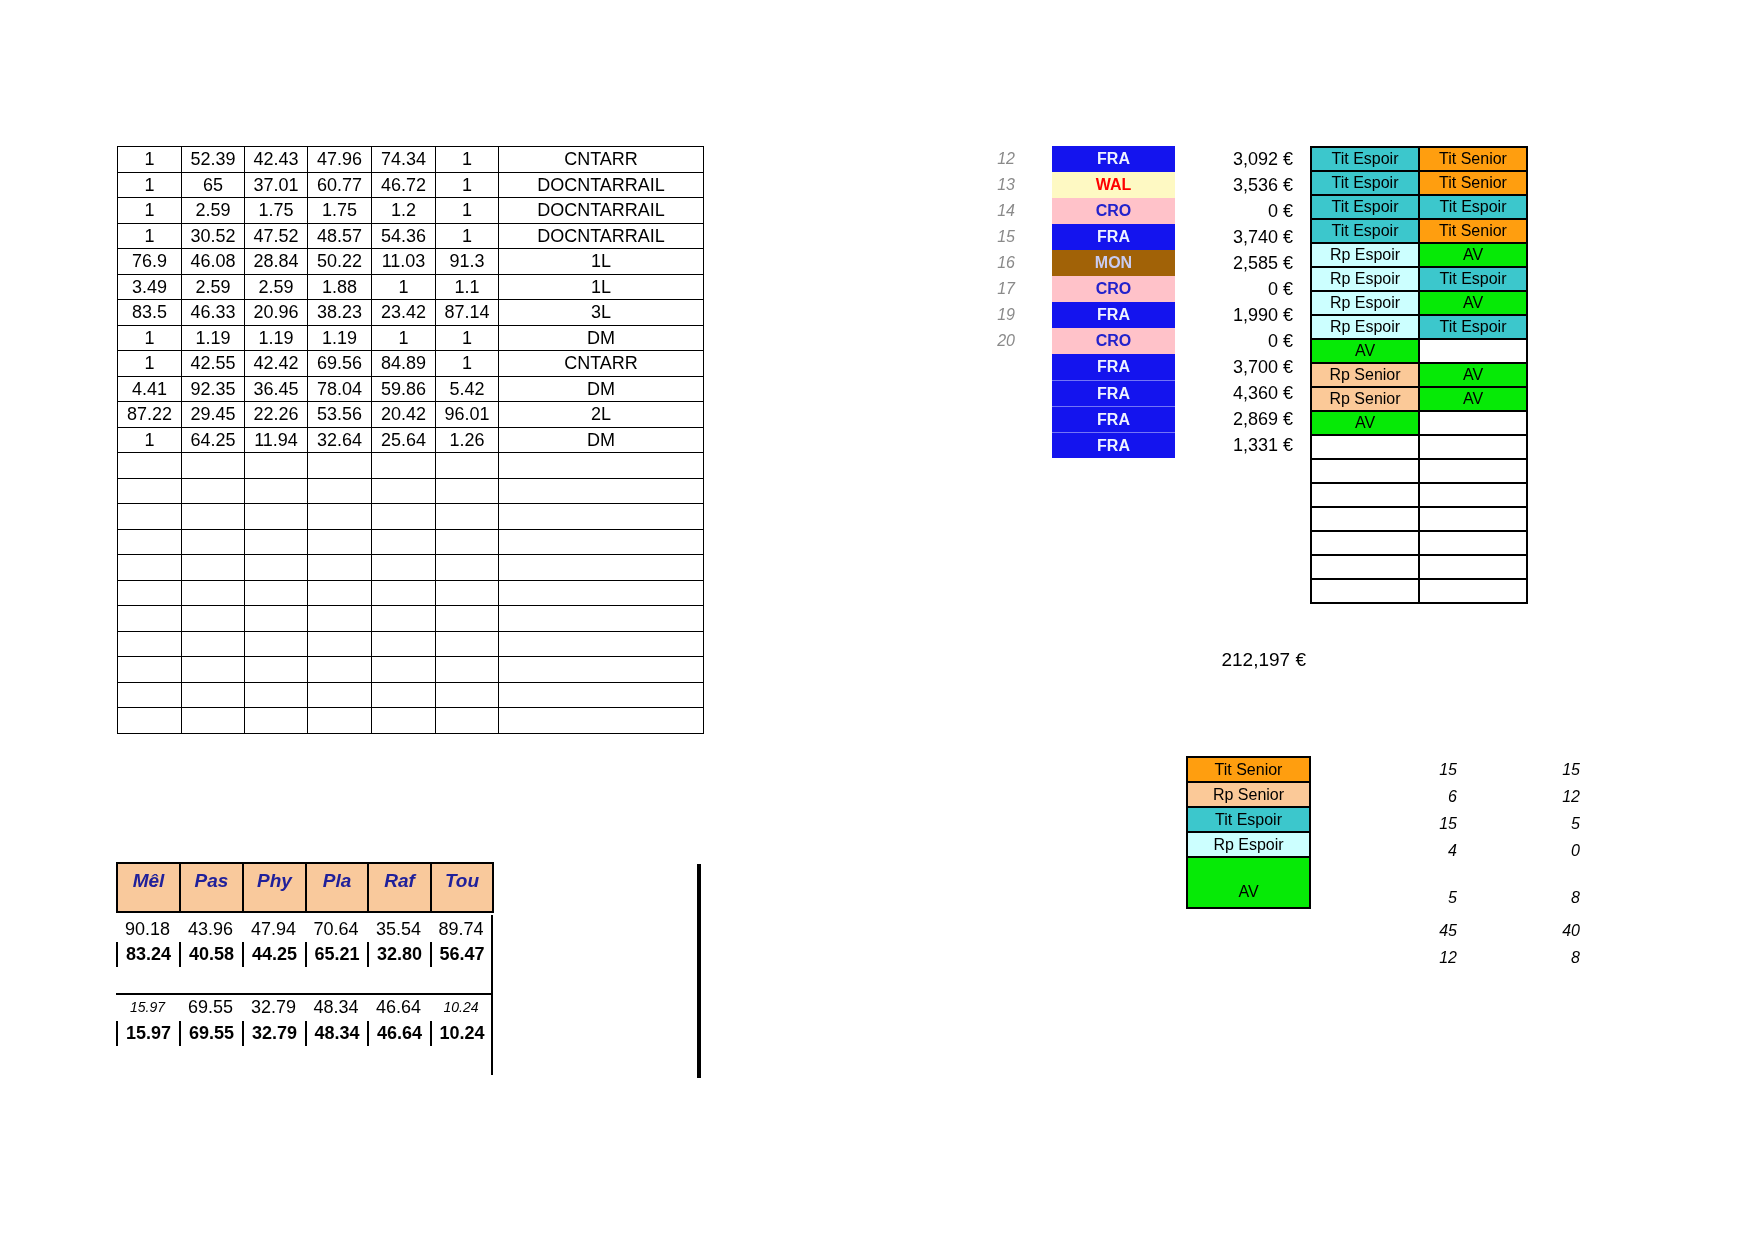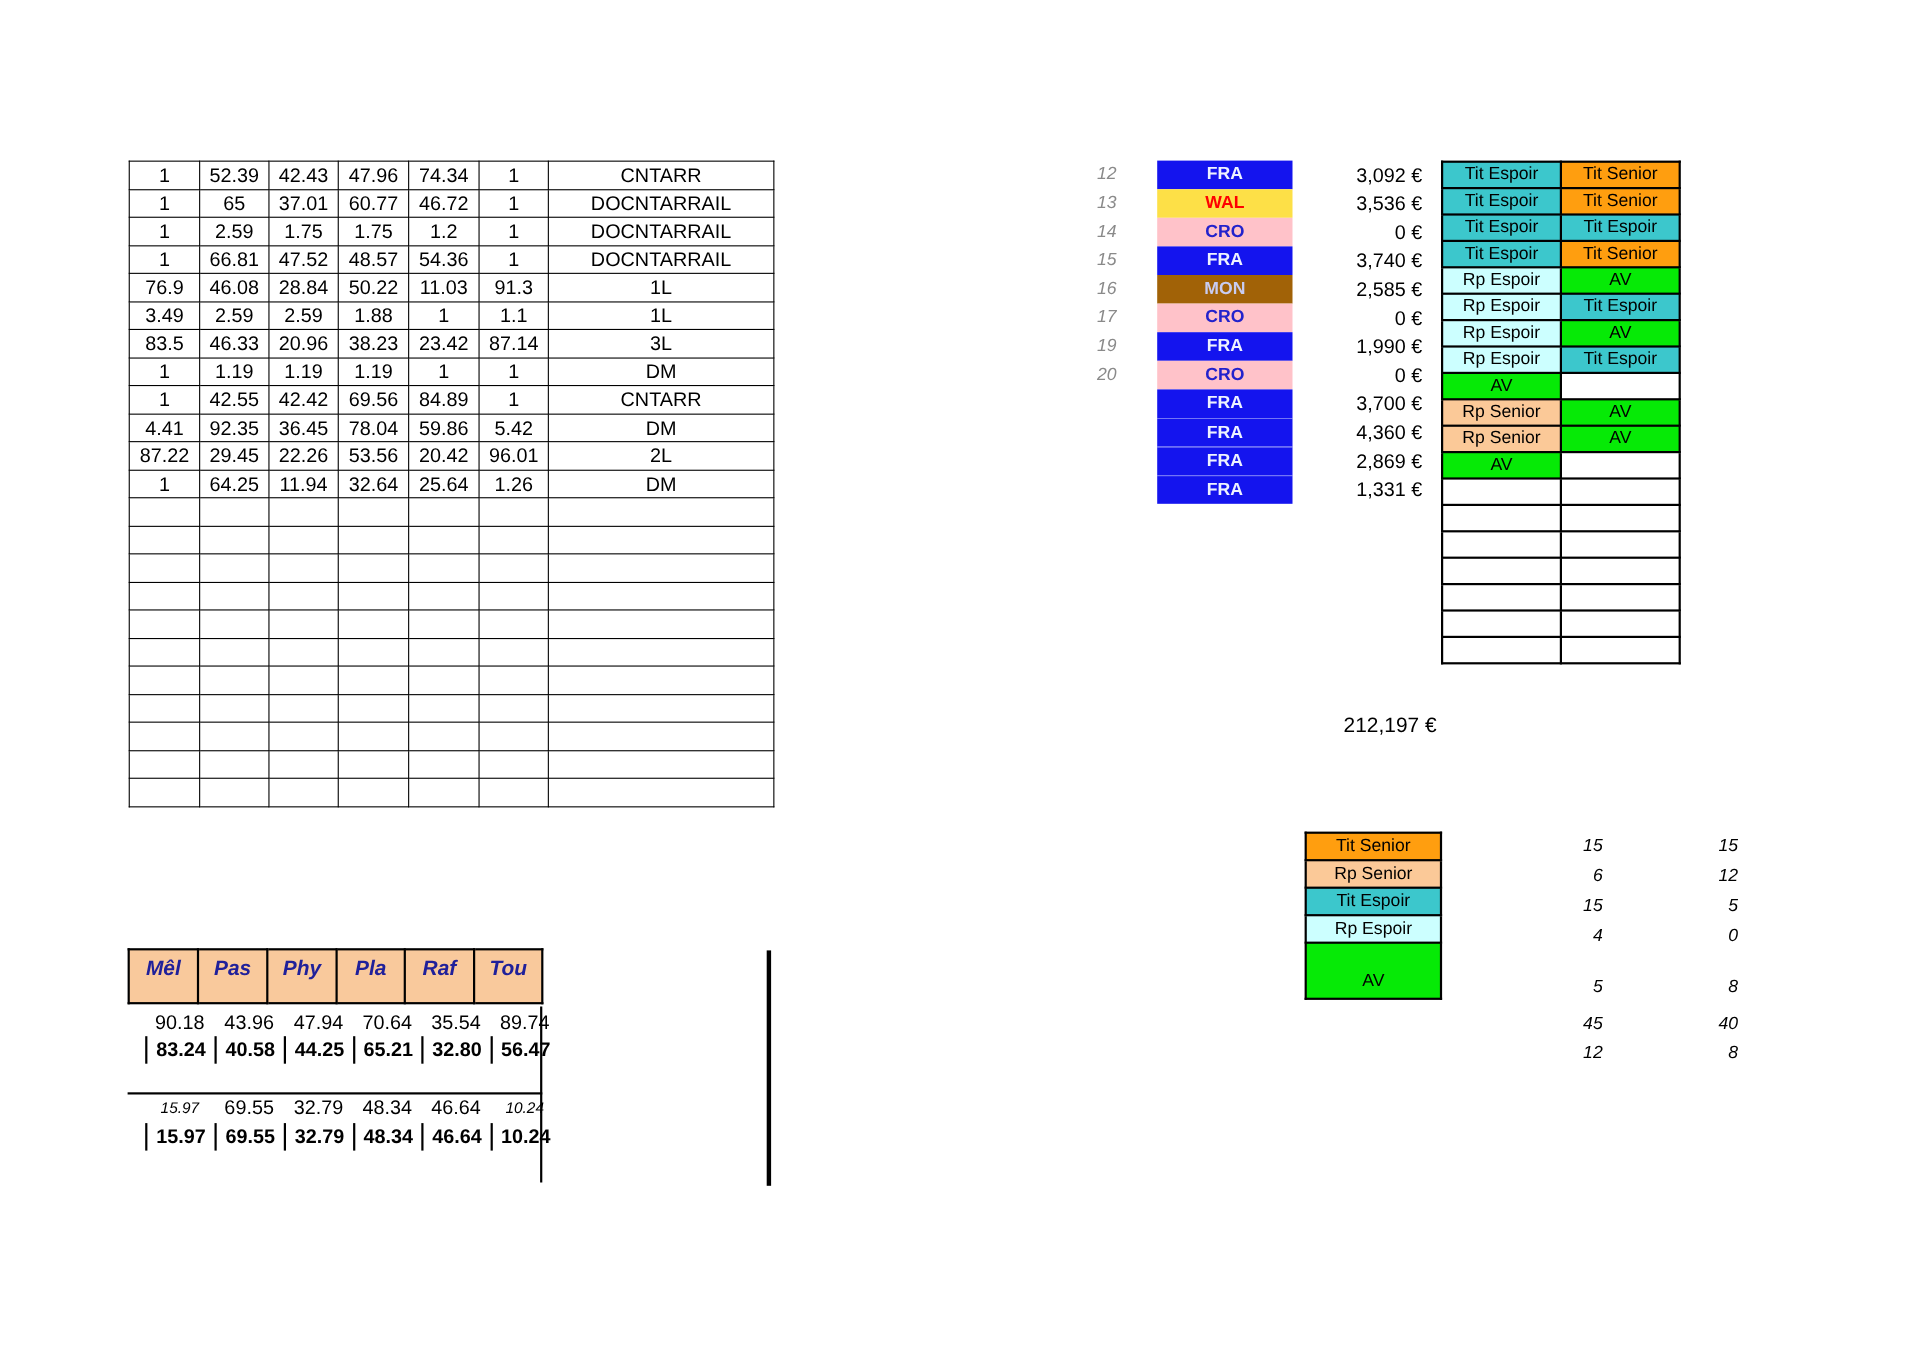--- a/index.html
+++ b/index.html
@@ -40,21 +40,21 @@
   .count-col div { height:27px; line-height:27px; text-align:right; font-style:italic; font-size:16px; }
   .count-col div.tall { height:53px; display:flex; align-items:flex-end; justify-content:flex-end; padding-bottom:6px; }
   .count-col div.mid { height:27px; }
 
   
   #skills-header { position:absolute; left:116px; top:862px; border-collapse:collapse; table-layout:fixed;font-style:italic; }
   #skills-header td {
     border:2px solid #000; height:49px; padding:6px 0 0 0; vertical-align:top;
     text-align:center; font-weight:bold; font-size:19px;
   }
-  .skills-row { position:absolute; left:132px; display:flex; }
+  .skills-row { position:absolute; left:116px; display:flex; }
   .skills-row span { display:block; height:25px; line-height:25px; text-align:center; font-size:18px; white-space:nowrap; }
   .skills-row.bold span { font-weight:bold; border-left:2px solid #000; }
   .skills-row span.small { font-size:14px; font-style:italic; }
   #skills-r1 { top:917px; }
   #skills-r2 { top:942px; }
   #skills-r3 { top:995px; }
   #skills-r4 { top:1021px; }
   #skills-hline { position:absolute; left:116px; top:993px; width:377px; height:2px; background:#000; }
   #skills-vline { position:absolute; left:491px; top:915px; width:2px; height:160px; background:#000; }
   #thick-bar { position:absolute; left:697px; top:864px; width:4px; height:214px; background:#000; }
@@ -97,21 +97,21 @@
           <td>1</td>
           <td>2.59</td>
           <td>1.75</td>
           <td>1.75</td>
           <td>1.2</td>
           <td>1</td>
           <td>DOCNTARRAIL</td>
         </tr>
         <tr>
           <td>1</td>
-          <td>66.81</td>
+          <td>30.52</td>
           <td>47.52</td>
           <td>48.57</td>
           <td>54.36</td>
           <td>1</td>
           <td>DOCNTARRAIL</td>
         </tr>
         <tr>
           <td>76.9</td>
           <td>46.08</td>
           <td>28.84</td>
@@ -294,21 +294,21 @@
       <div>17</div>
       <div>19</div>
       <div>20</div>
       <div></div>
       <div></div>
       <div></div>
       <div></div>
     </div>
   <div id="country-col">
       <div style="background: rgb(20, 20, 238); color: rgb(238, 242, 255);">FRA</div>
-      <div style="background: #fde047; color: rgb(254, 0, 0);">WAL</div>
+      <div style="background: #fef9c3; color: rgb(254, 0, 0);">WAL</div>
       <div style="background: rgb(255, 194, 201); color: rgb(34, 34, 204);">CRO</div>
       <div style="background: rgb(20, 20, 238); color: rgb(238, 242, 255);">FRA</div>
       <div style="background: #a16207; color: rgb(200, 204, 242);">MON</div>
       <div style="background: rgb(255, 194, 201); color: rgb(34, 34, 204);">CRO</div>
       <div style="background: rgb(20, 20, 238); color: rgb(238, 242, 255);">FRA</div>
       <div style="background: rgb(255, 194, 201); color: rgb(34, 34, 204);">CRO</div>
       <div style="background: rgb(20, 20, 238); color: rgb(238, 242, 255);">FRA</div>
       <div style="background: rgb(20, 20, 238); color: rgb(238, 242, 255); border-top: 1px solid rgba(230, 235, 255, 0.45);">FRA</div>
       <div style="background: rgb(20, 20, 238); color: rgb(238, 242, 255); border-top: 1px solid rgba(230, 235, 255, 0.45);">FRA</div>
       <div style="background: rgb(20, 20, 238); color: rgb(238, 242, 255); border-top: 1px solid rgba(230, 235, 255, 0.45);">FRA</div>

